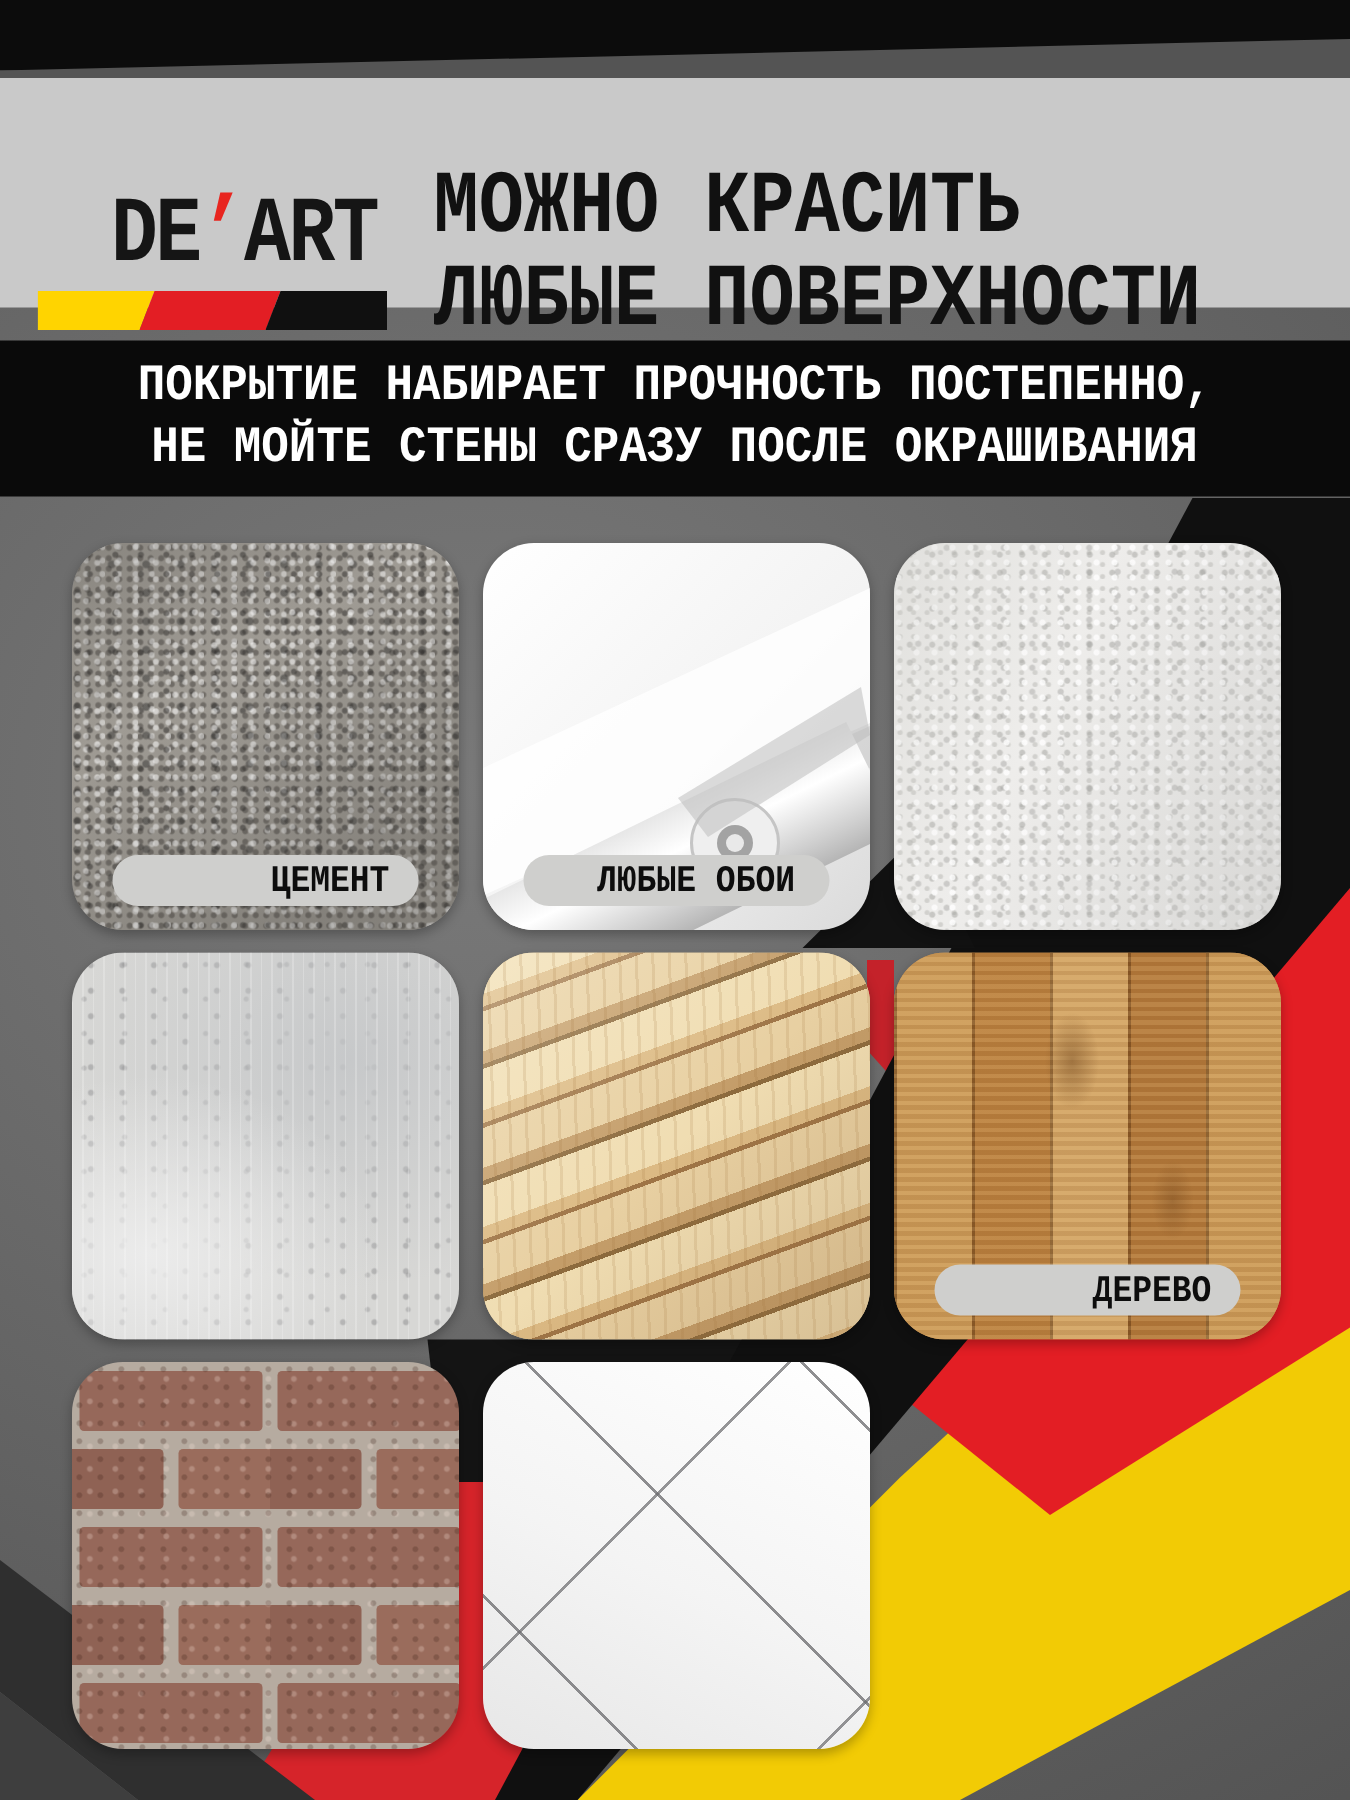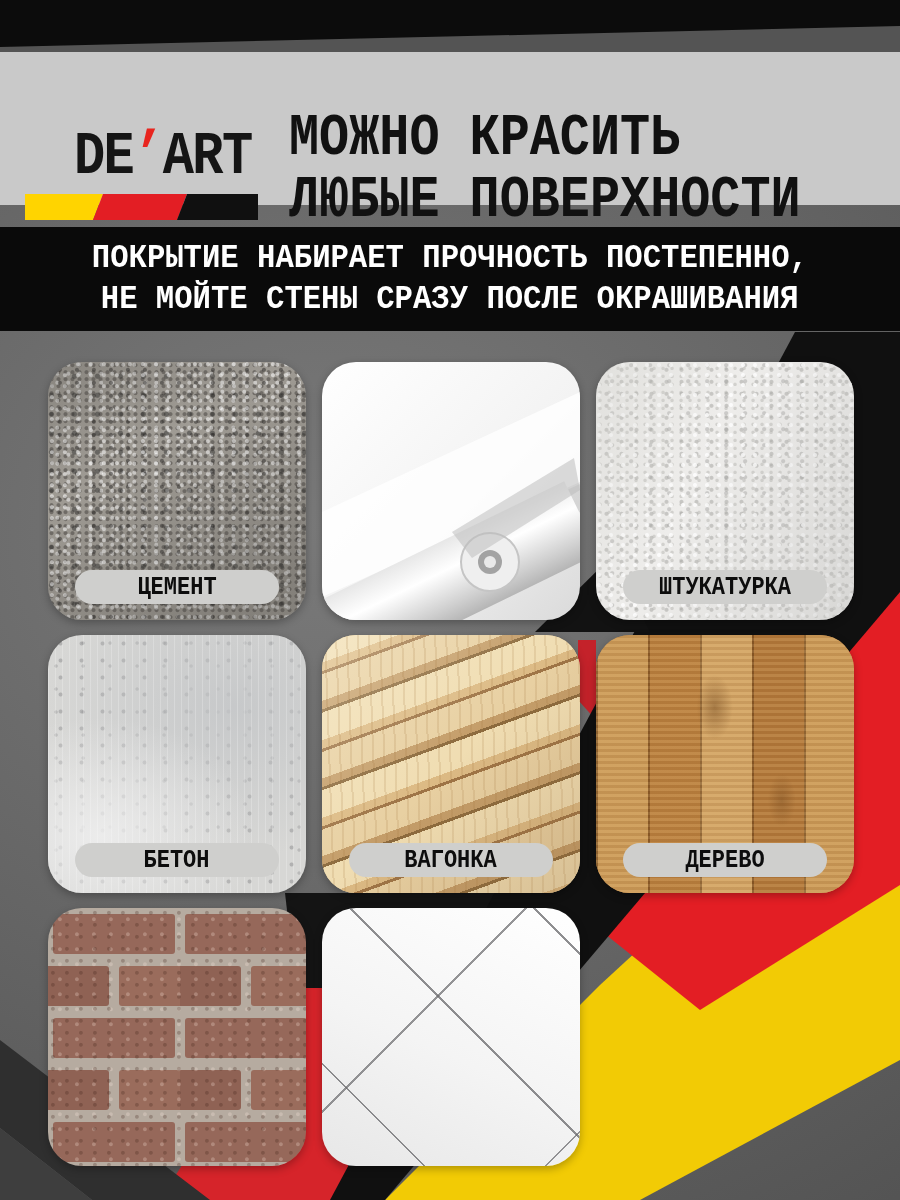--- a/index.html
+++ b/index.html
@@ -31,21 +31,21 @@
     transform:scaleX(.9);transform-origin:50% 50%;}
 
   
   .grid{position:absolute;left:48px;top:362px;width:804px;z-index:5;display:grid;
     grid-template-columns:repeat(3,258px);grid-auto-rows:258px;gap:15px 16px;}
   .tile{position:relative;width:258px;height:258px;border-radius:34px;overflow:hidden;
     box-shadow:0 3px 8px rgba(0,0,0,.28);}
   .photo{position:absolute;inset:0;}
   .photo svg{display:block;width:100%;height:100%;}
   .pill{position:absolute;left:50%;bottom:16px;transform:translateX(-50%);height:34px;min-width:204px;
-    background:#cfcfcd;border-radius:18px;display:flex;align-items:center;justify-content:center;
+    background:#cfcfcd;border-radius:18px;display:flex;align-items:center;justify-content:flex-end;
     padding:0 14px;box-sizing:border-box;}
   .pill span{font-size:25px;font-weight:700;color:#0d0d0d;white-space:nowrap;
     transform:scaleX(.88);letter-spacing:0;}
   .pill.ghost{background:rgba(219,219,219,.45);}
 
   
   .tx-cement{background-color:#9f9b94;background-image:
     linear-gradient(150deg, rgba(78,76,72,.28), rgba(255,255,255,0) 35%, rgba(70,68,64,.3) 85%),
     radial-gradient(circle at 30% 20%, rgba(255,255,255,.55) 1.5px, rgba(0,0,0,0) 2.5px),
     radial-gradient(circle at 70% 60%, rgba(42,40,38,.5) 1.5px, rgba(0,0,0,0) 2.5px),
@@ -165,42 +165,36 @@
           <path d="M0,238 L258,122 L258,150 L0,258 Z" fill="#c9c9c9" opacity=".6"></path>
           <g transform="rotate(-26 168 200)">
             <rect x="-60" y="160" width="330" height="80" fill="url(#wproll)"></rect>
           </g>
           <circle cx="168" cy="200" r="29" fill="#efefef" stroke="#c5c5c5" stroke-width="2"></circle>
           <circle cx="168" cy="200" r="12" fill="#a3a3a3"></circle>
           <circle cx="168" cy="200" r="6" fill="#e9e9e9"></circle>
           <path d="M130,170 L252,96 L258,128 L150,196 Z" fill="#bdbdbd" opacity=".55"></path>
         </svg>
       </div>
+      <div class="pill">
+        <span>ЛЮБЫЕ ОБОИ</span>
+        </div>
     </div>
 
     <div class="tile">
       <div class="photo tx-plaster"></div>
-      <div class="pill">
-        <span>ШТУКАТУРКА</span>
-        </div>
     </div>
 
     <div class="tile">
       <div class="photo tx-concrete"></div>
-      <div class="pill">
-        <span>БЕТОН</span>
-        </div>
     </div>
 
 
     <div class="tile">
       <div class="photo tx-lining"></div>
-      <div class="pill">
-        <span>ВАГОНКА</span>
-        </div>
     </div>
 
     <div class="tile">
       <div class="photo tx-wood"></div>
       <div class="pill">
         <span>ДЕРЕВО</span>
         </div>
     </div>
 
     <div class="tile">

